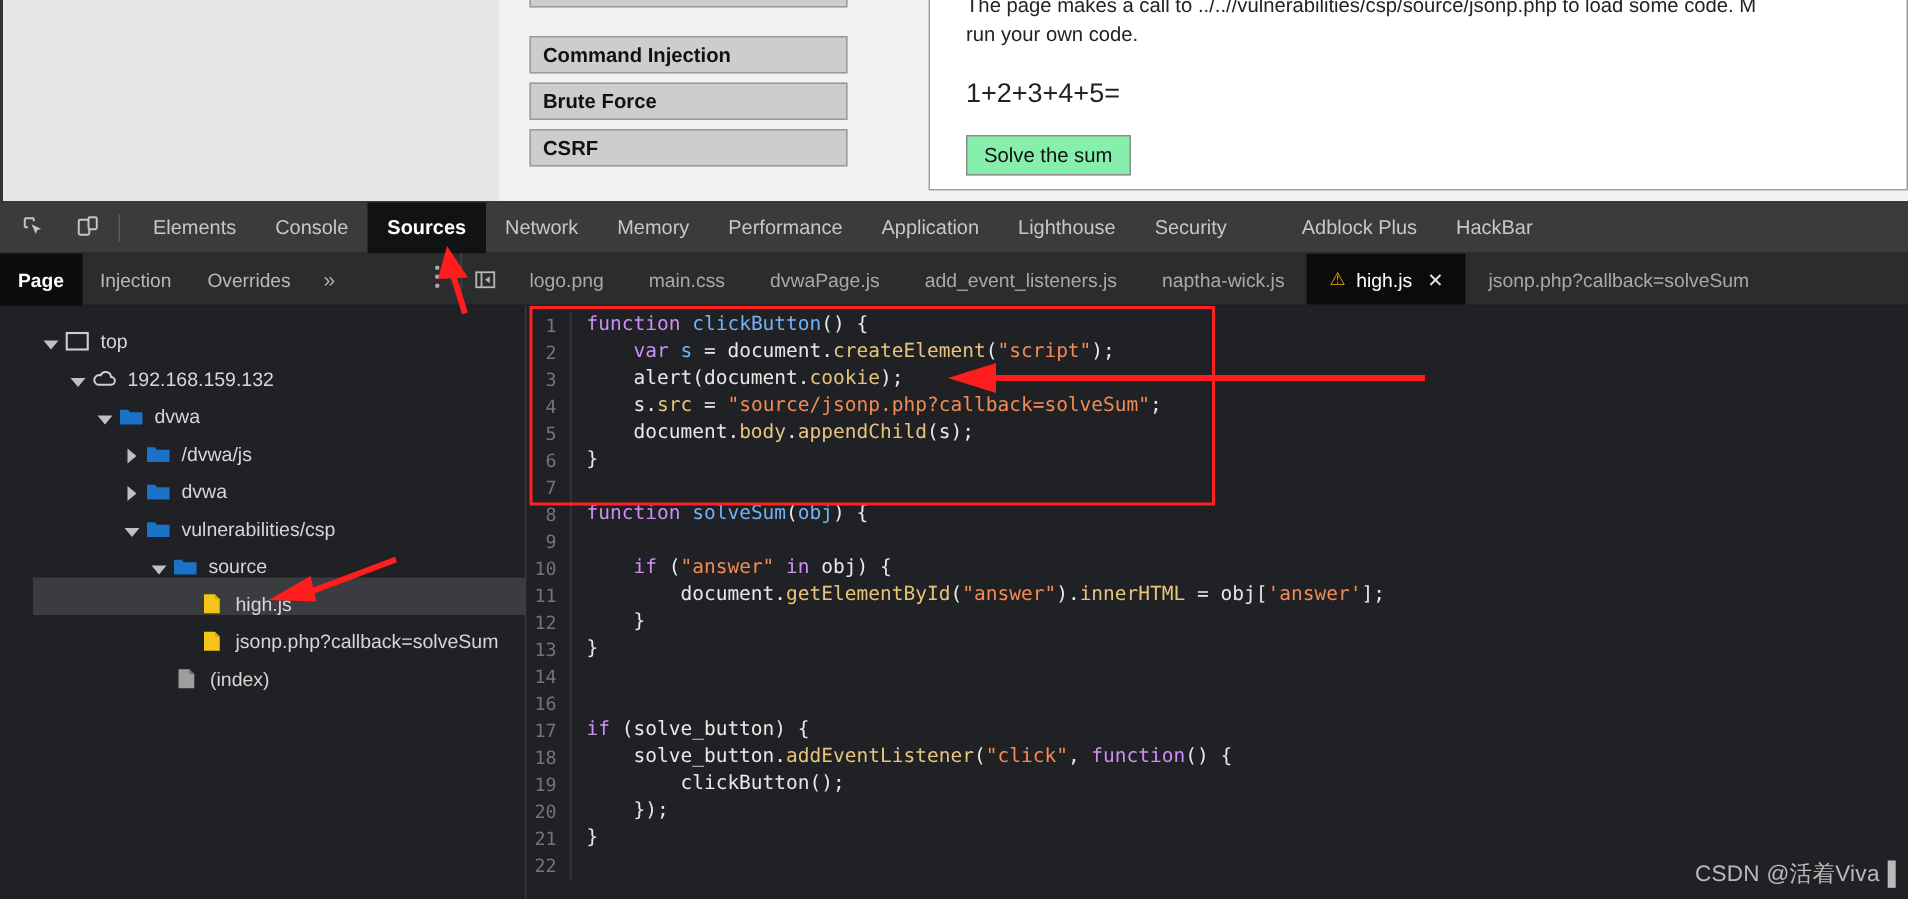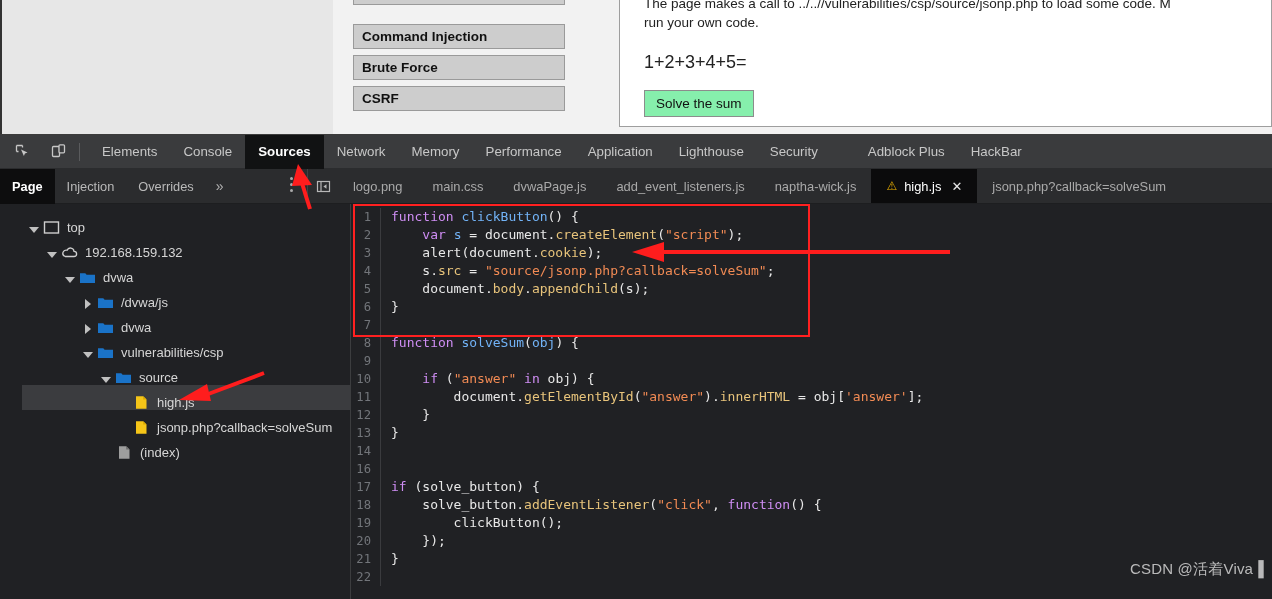--- a/index.html
+++ b/index.html
@@ -201,21 +201,21 @@
   .str  { color: #f28b54; }
   .pln  { color: #e8e8e8; }
 
   
   .redbox {
     position: absolute; border: 2px solid #ff2020; pointer-events: none;
   }
   .arrow-svg { position: absolute; pointer-events: none; }
 
   .watermark {
-    position: absolute; right: 8px; bottom: 20px;
+    position: absolute; right: 8px; bottom: 7px;
     color: #cfcfcf; font-size: 15px; opacity: .88;
     font-family: "Liberation Sans", sans-serif;
     letter-spacing: .2px;
   }
 </style>
 </head>
 <body>
 
 <div id="root">
 

